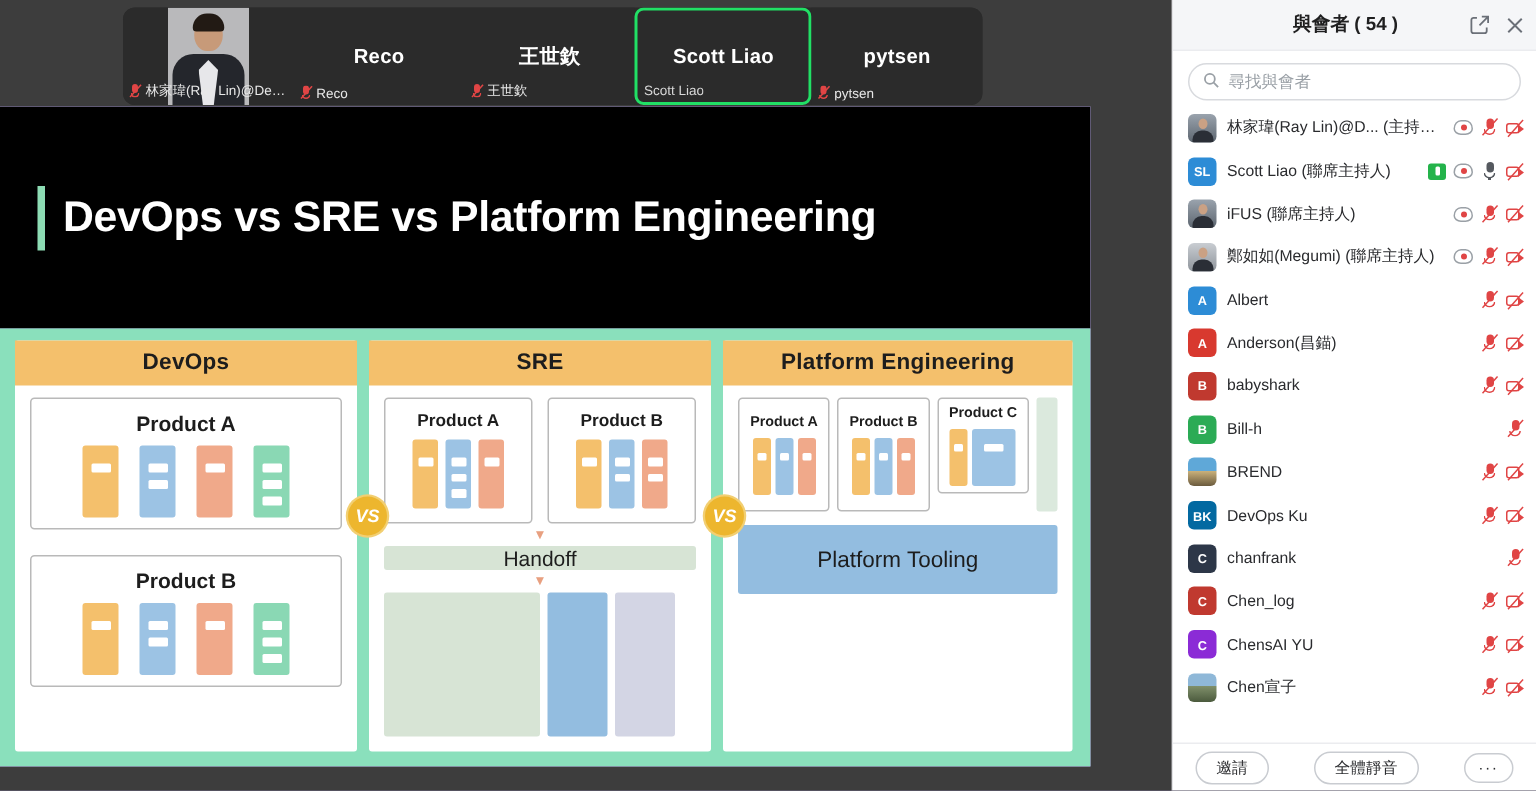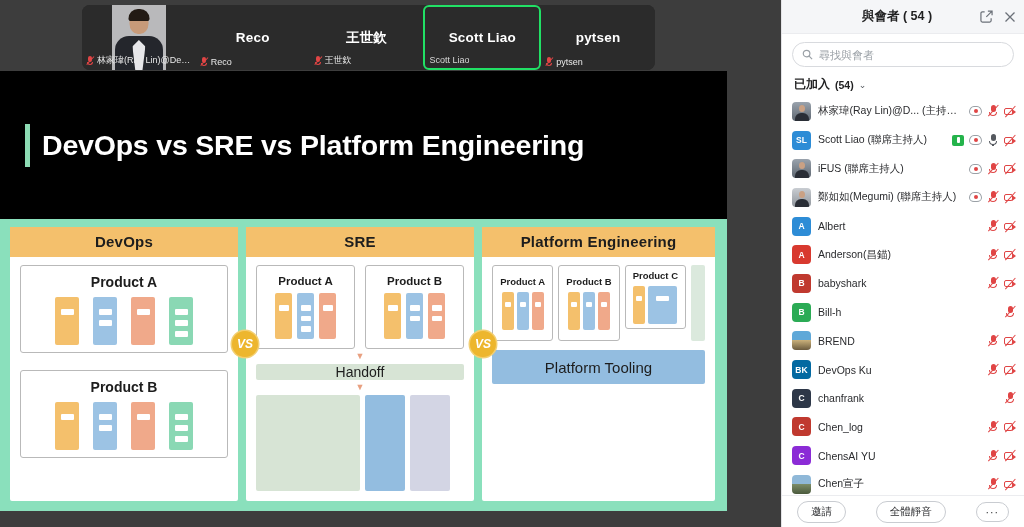--- a/index.html
+++ b/index.html
@@ -488,21 +488,21 @@
                     <div class="bar" style="width: 12px; height: 38px; background: rgb(244, 192, 108); padding-top: 9.88px; gap: 3.8px;">
                       <div class="notch" style="width: 6px; height: 4.94px;"></div>
                     </div>
                     <div class="bar" style="width: 28.8px; height: 38px; background: rgb(156, 195, 228); padding-top: 9.88px; gap: 3.8px;">
                       <div class="notch" style="width: 13.2px; height: 4.94px;"></div>
                     </div>
                   </div>
                 </div>
                 <div style="width: 14px; background: rgb(219, 233, 221); border-radius: 2px;"></div>
               </div>
-              <div class="band tooling" style="height: 34px; margin-top: 9px;">Platform Tooling</div>
+              <div class="band tooling" style="height: 46px; margin-top: 9px;">Platform Tooling</div>
             </div>
           </div>
           <div class="vs-badge" style="left: 232px; top: 112px;">VS</div>
           <div class="vs-badge" style="left: 470px; top: 112px;">VS</div>
         </div>
     </div>
   </div>
 
   <div id="panel">
 
@@ -526,25 +526,20 @@
         <span>
           <svg width="11" height="11" viewBox="0 0 12 12" fill="none" stroke="#9aa0a6" stroke-width="1.3">
             <circle cx="5" cy="5" r="3.6"></circle>
               <path d="M7.8 7.8 11 11"></path>
           </svg>
         </span>
         <input id="search-input" type="text" placeholder="尋找與會者" style="">
       </div>
     </div>
 
-    <div id="joined-row">
-      <span id="joined-label">已加入</span>
-      <span id="joined-count">(54)</span>
-      <span class="caret">⌄</span>
-    </div>
 
     <div id="plist">
         <div class="prow">
           <div class="av photo-m">
             <div class="mini-body"></div>
             <div class="mini-head"></div>
           </div>
           <div class="pname">林家瑋(Ray Lin)@D... (主持人, 我)</div>
           <div class="picons">
             <span class="ic-rec">

